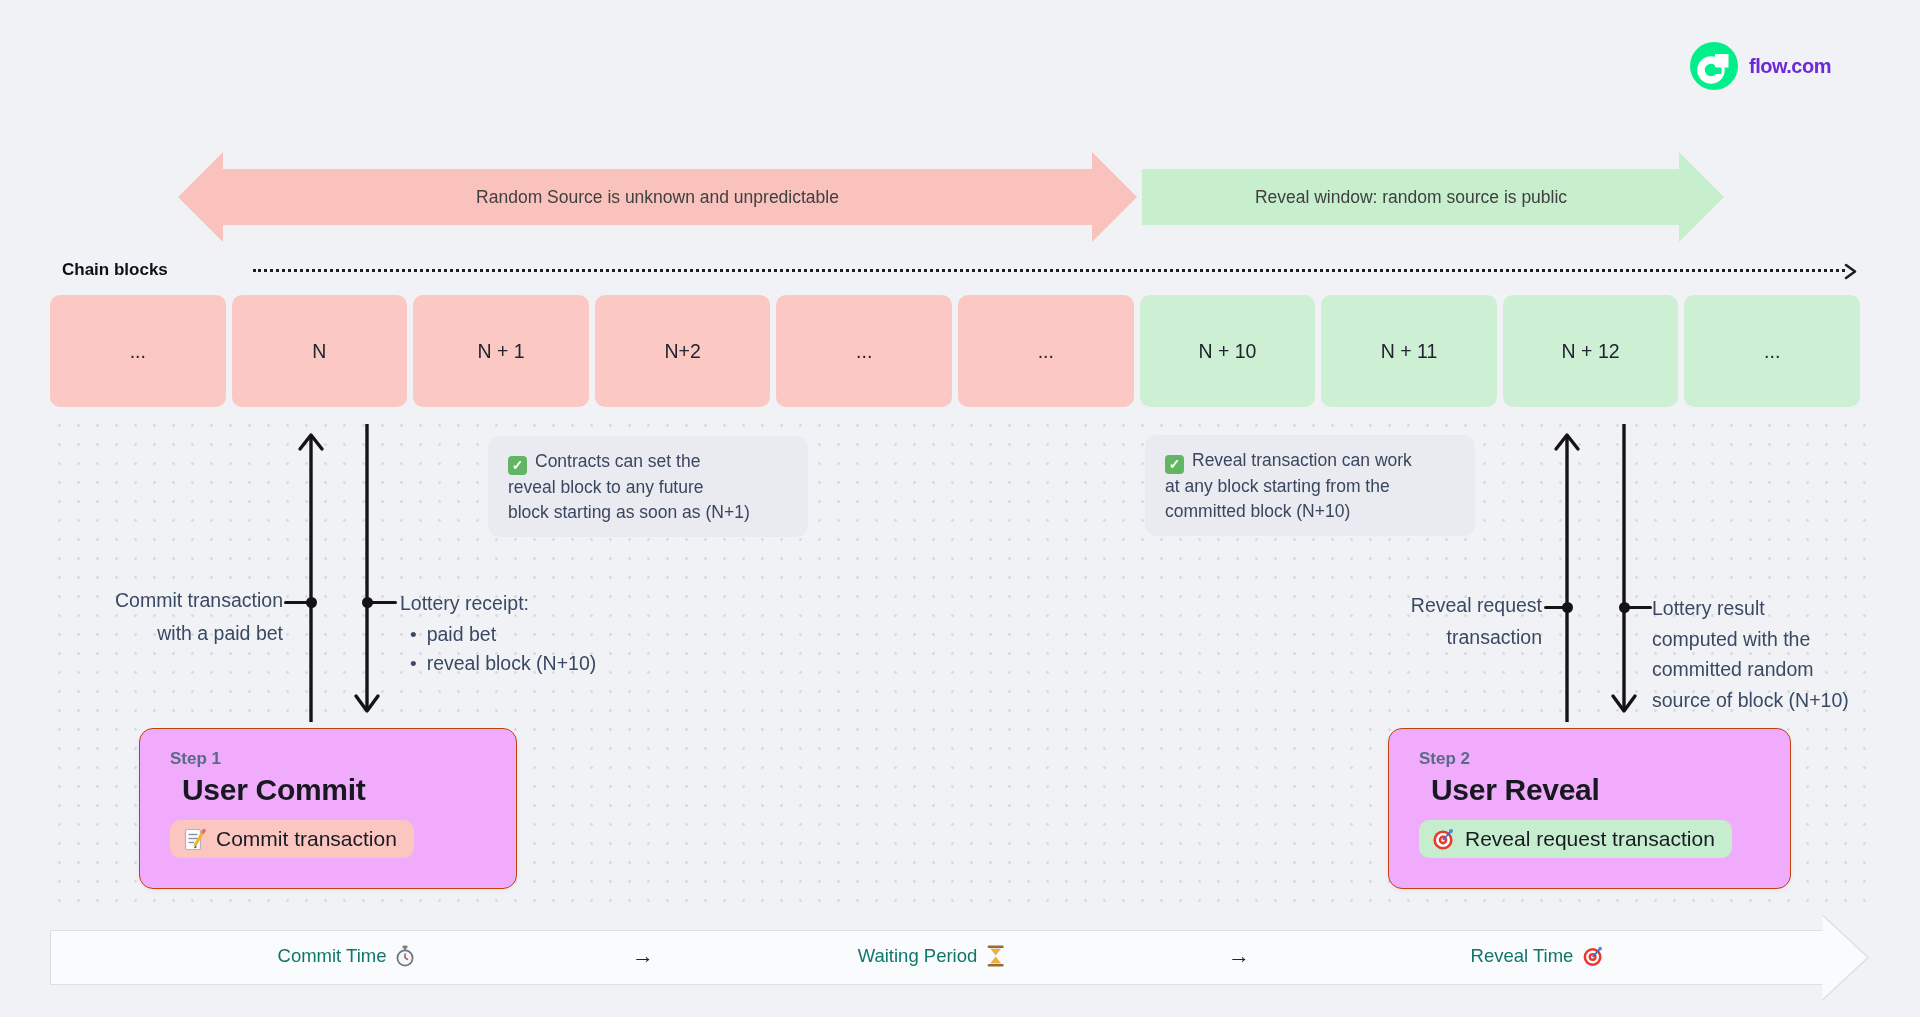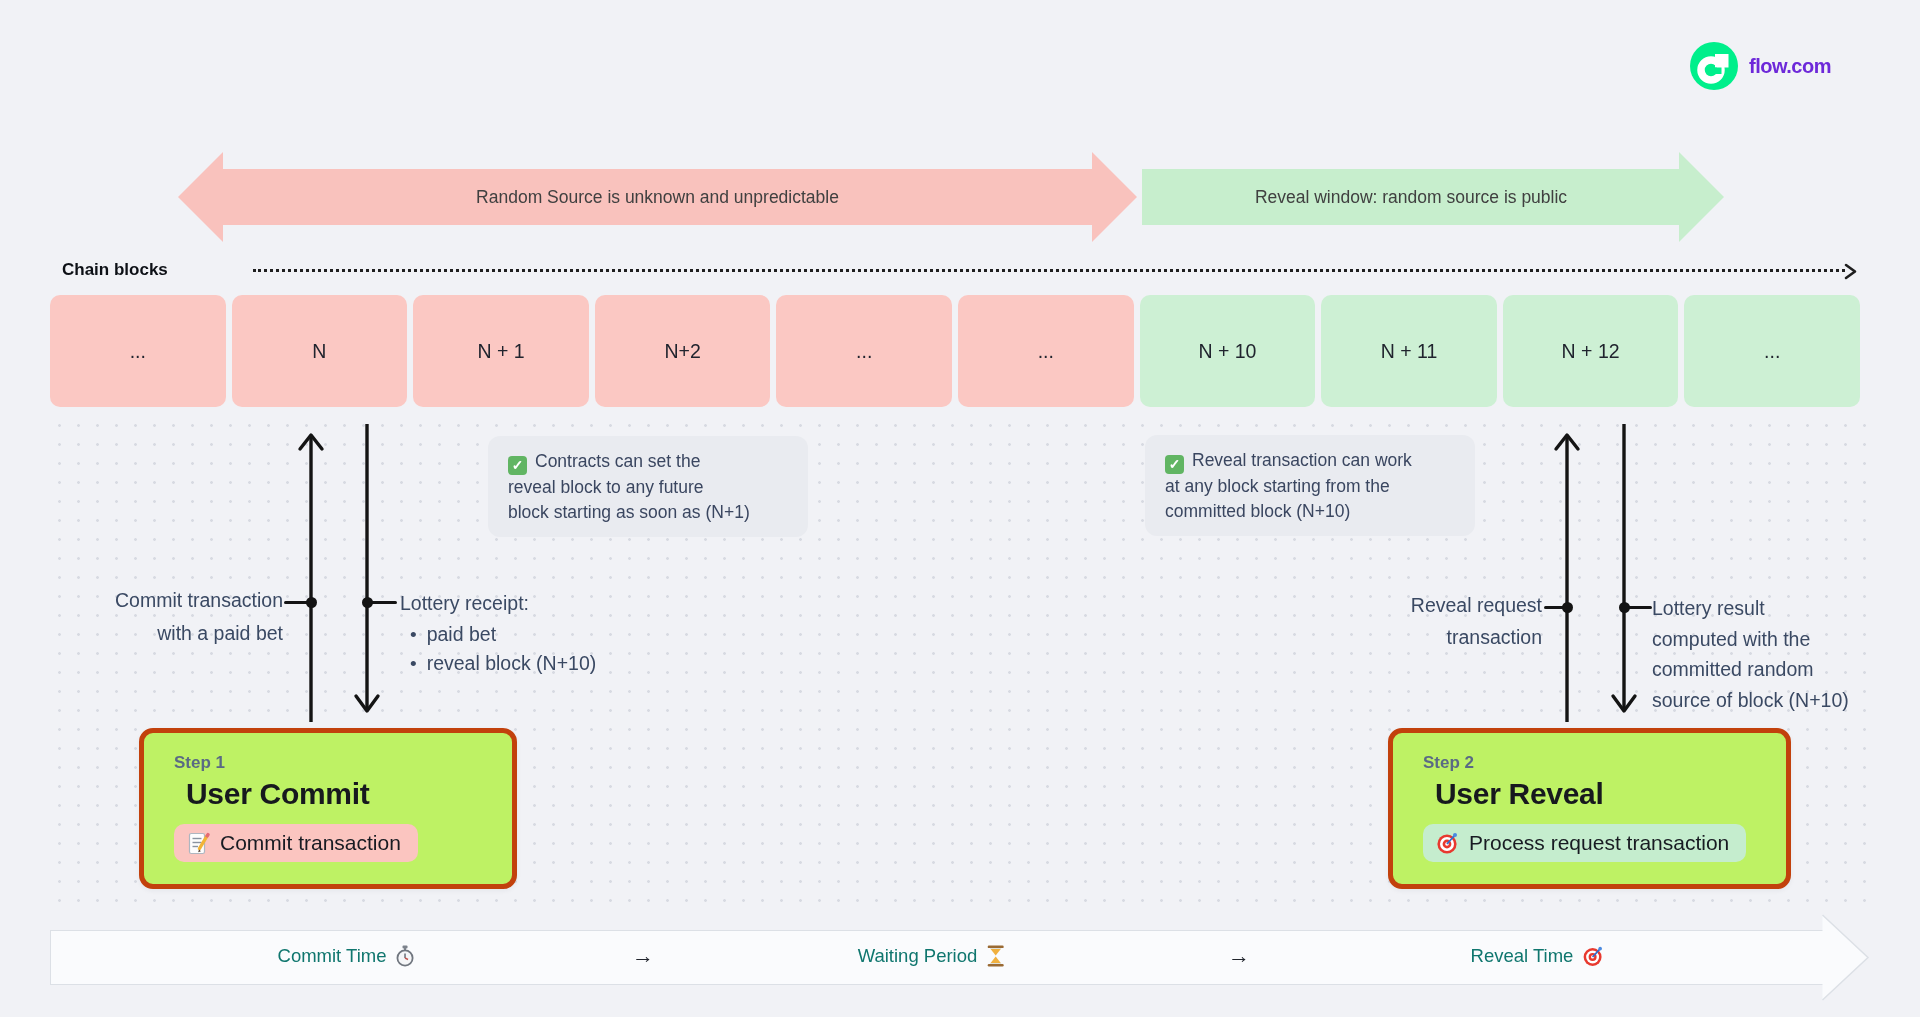--- a/index.html
+++ b/index.html
@@ -57,21 +57,21 @@
   .bullets .dot { font-size:19px; }
 
   
   .note { background:#e9ebf0; border-radius:12px; padding:13px 20px; font-size:17.5px; line-height:24.8px; color:#3a4660; }
   .note .ln { display:block; }
   .check-ic { display:inline-flex; width:19px; height:19px; border-radius:4px; background:#61b563;
     color:#fff; font-size:14px; font-weight:700; align-items:center; justify-content:center;
     vertical-align:-3px; margin-right:8px; }
 
   
-  .card { background:#bef264; border:5px solid #c2410c; border-radius:14px; box-shadow:0 2px 5px rgba(25,35,60,0.05);
+  .card { background:#f0abfc; border:1px solid #c2410c; border-radius:14px; box-shadow:0 2px 5px rgba(25,35,60,0.05);
     padding:20px 26px 0 30px; }
   .card .step { font-size:17px; font-weight:700; color:#5a6a84; }
   .card .ctitle { font-size:30px; font-weight:700; color:#17191e; margin-top:4px; letter-spacing:-0.3px;margin-left:12px; }
   .pill { display:inline-flex; align-items:center; gap:10px; margin-top:13px; border-radius:10px;
     padding:7px 17px 7px 13px; font-size:21px; color:#181b22; }
   .pill.pink { background:#fbc5c0; }
   .pill.green { background:#c5edce; }
 
   
   .footer-bar { left:50px; top:930px; width:1773px; height:55px; background:#fafbfd;
@@ -243,21 +243,21 @@
     <div class="ctitle">User Reveal</div>
     <div class="pill green">
       <svg width="23" height="23" viewBox="0 0 23 23">
         <circle cx="11" cy="12" r="9.6" fill="#e8392f"></circle>
         <circle cx="11" cy="12" r="7" fill="#ffffff"></circle>
         <circle cx="11" cy="12" r="4.4" fill="#e8392f"></circle>
         <circle cx="11" cy="12" r="1.8" fill="#ffffff"></circle>
         <line x1="18.5" y1="3.5" x2="11" y2="12" stroke="#2f6fd0" stroke-width="1.8"></line>
         <circle cx="19" cy="3" r="2" fill="#4b8ae0"></circle>
       </svg>
-      <span>Process request transaction</span>
+      <span>Reveal request transaction</span>
     </div>
   </div>
 
   <div class="abs footer-bar"></div>
   <svg class="abs" style="left:1822px; top:914px;" width="49" height="87">
     <path d="M0.5,1 L46,43.5 L0.5,86" fill="#fafbfd" stroke="#dce0e6" stroke-width="1.5"></path>
   </svg>
 
   <div class="abs footer-item" style="left:346px; top:930px;">
     <span>Commit Time</span>

